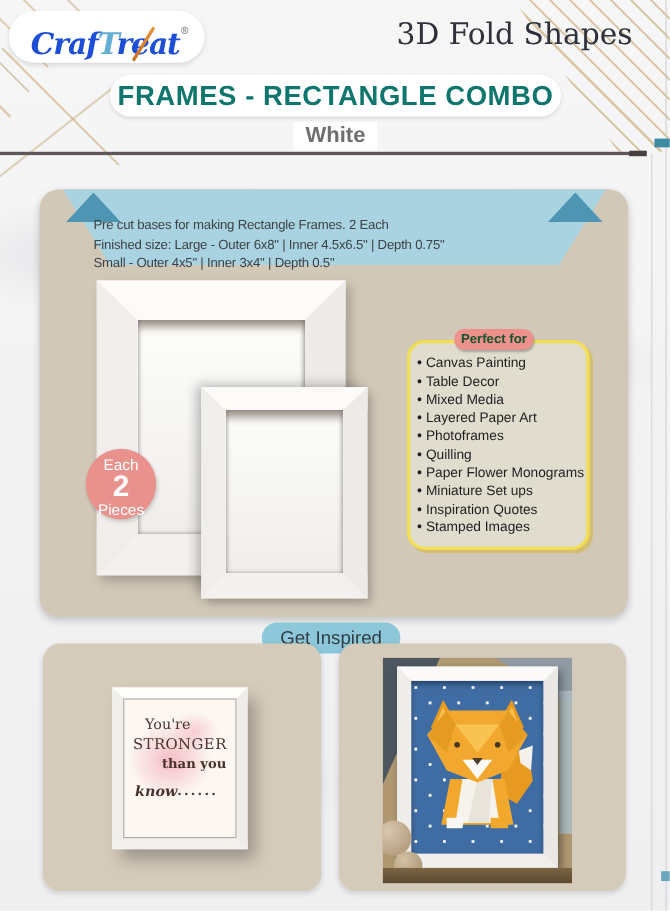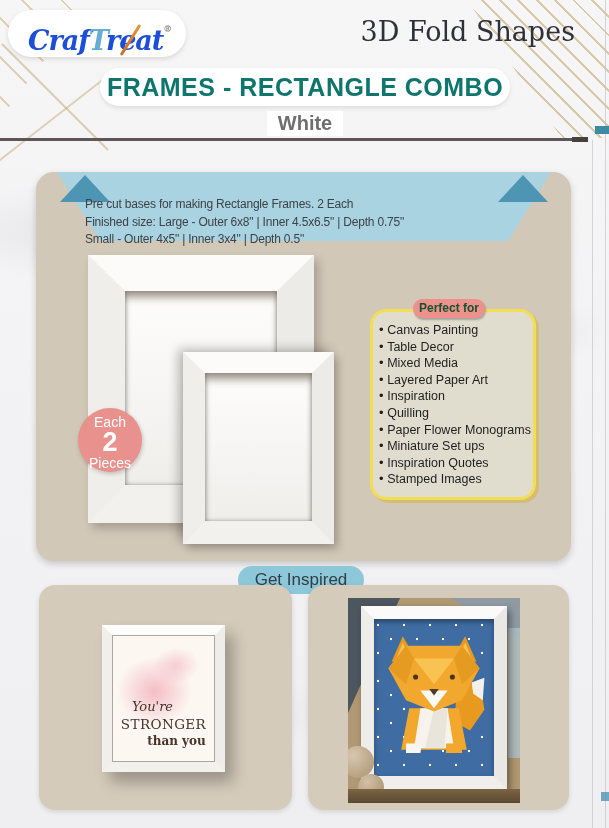--- a/index.html
+++ b/index.html
@@ -97,21 +97,21 @@
   .q-frame{left:63px;top:40px;width:123px;height:147px;background:#fff;
     box-shadow:8px 10px 14px rgba(0,0,0,.28);}
   .q-mitre{position:absolute;inset:0;border:10px solid;border-color:#fdfdfc #eeedea #f2f1ee #f0efec;}
   .q-inner{position:absolute;left:10px;top:10px;right:10px;bottom:10px;border:1px solid #aaa7a2;
     background:#fcf8f1;overflow:hidden;}
   .q-blob{position:absolute;left:-8px;top:8px;width:110px;height:105px;
     background:radial-gradient(ellipse 48% 46% at 45% 45%,rgba(243,178,190,.85),rgba(243,178,190,0) 72%),
                radial-gradient(ellipse 30% 25% at 65% 20%,rgba(243,178,190,.6),rgba(243,178,190,0) 70%);}
   .q-text{position:absolute;left:0;top:16px;width:100%;font-family:"DejaVu Serif","Liberation Serif",serif;
     color:#4a322c;text-align:center;}
-  .q-l1{font-style:italic;font-size:13px;margin-right:22px;margin-top:47px;}
+  .q-l1{font-size:13px;margin-right:22px;}
   .q-l2{font-weight:normal;font-size:13.5px;letter-spacing:.4px;margin-top:2px;}
   .q-l3{font-weight:bold;font-size:12px;margin-left:26px;margin-top:2px;}
   .q-l4{font-style:italic;font-weight:bold;font-size:13px;margin-top:11px;margin-right:6px;}
   .q-dots{font-style:normal;font-weight:bold;font-size:12px;letter-spacing:2px;vertical-align:1px;}
   
   .photo{left:40px;top:13px;width:172px;height:205px;background:#af9872;overflow:hidden;}
   .ph-tl{left:0;top:0;width:52px;height:115px;background:#4c565e;clip-path:polygon(0 0,100% 0,0 100%);}
   .ph-tr{right:0;top:0;width:70px;height:42px;background:#8f9aa3;clip-path:polygon(0 0,100% 0,100% 100%);}
   .ph-right{right:0;top:30px;width:12px;height:130px;background:#aebec6;opacity:.85;}
   .ph-bottom{left:0;bottom:0;width:100%;height:14px;background:linear-gradient(180deg,#7c6544,#5a4831);}
@@ -179,21 +179,21 @@
     <div class="badge-line2">Pieces</div>
   </div>
 
   <div class="abs pf-box"></div>
   <div class="abs pf-label">Perfect for</div>
   <ul class="pf-list">
     <li>Canvas Painting</li>
     <li>Table Decor</li>
     <li>Mixed Media</li>
     <li>Layered Paper Art</li>
-    <li>Inspiration</li>
+    <li>Photoframes</li>
     <li>Quilling</li>
     <li>Paper Flower Monograms</li>
     <li>Miniature Set ups</li>
     <li>Inspiration Quotes</li>
     <li>Stamped Images</li>
   </ul>
 
   <div class="abs gi-pill">Get Inspired</div>
 
   <div class="abs panel panel-left">

